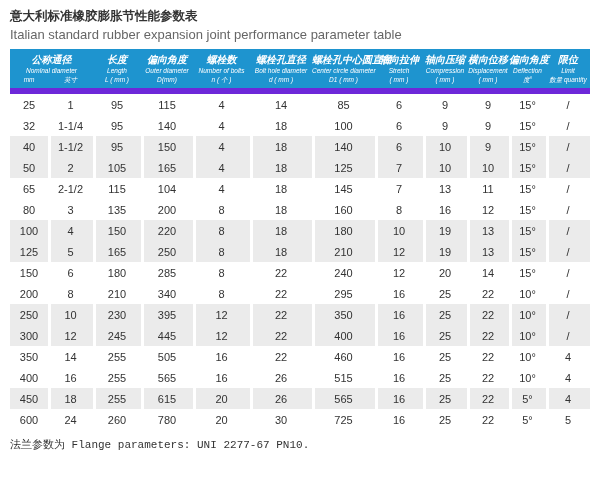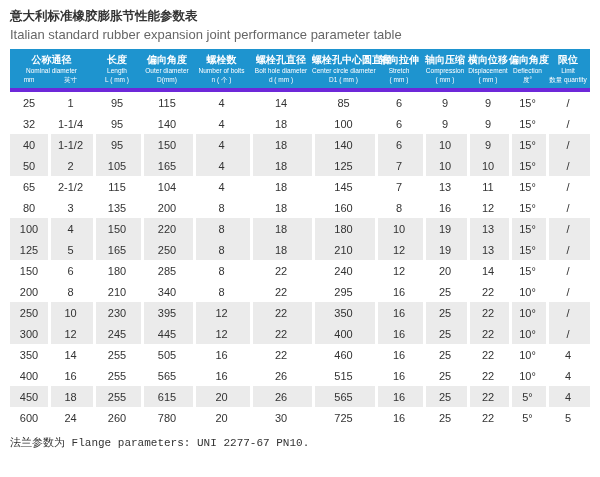--- a/index.html
+++ b/index.html
@@ -22,22 +22,23 @@
   table.param{
     width:580px;
     border-collapse:collapse;
     table-layout:fixed;
   }
   thead th{
     background:var(--header-bg,#1e94cf);
     color:var(--header-text,#fff);
     font-weight:normal;
     padding:5px 0 4px 0;
-    border-bottom:4px solid #6d28d9;
+    border-bottom:6px solid #6d28d9;
     vertical-align:middle;
+    font-style:italic;
   }
   .h-zh{font-size:10px;font-weight:bold;line-height:12px;white-space:nowrap;}
   .h-en{font-size:6.5px;line-height:9px;white-space:nowrap;}
   .h-sub{font-size:6.5px;line-height:9px;white-space:nowrap;}
   .h-split{display:flex;}
   .h-split span{display:block;}
   .h-split .l{width:46%;}
   .h-split .r{width:54%;}
   tbody td{
     height:21px;

